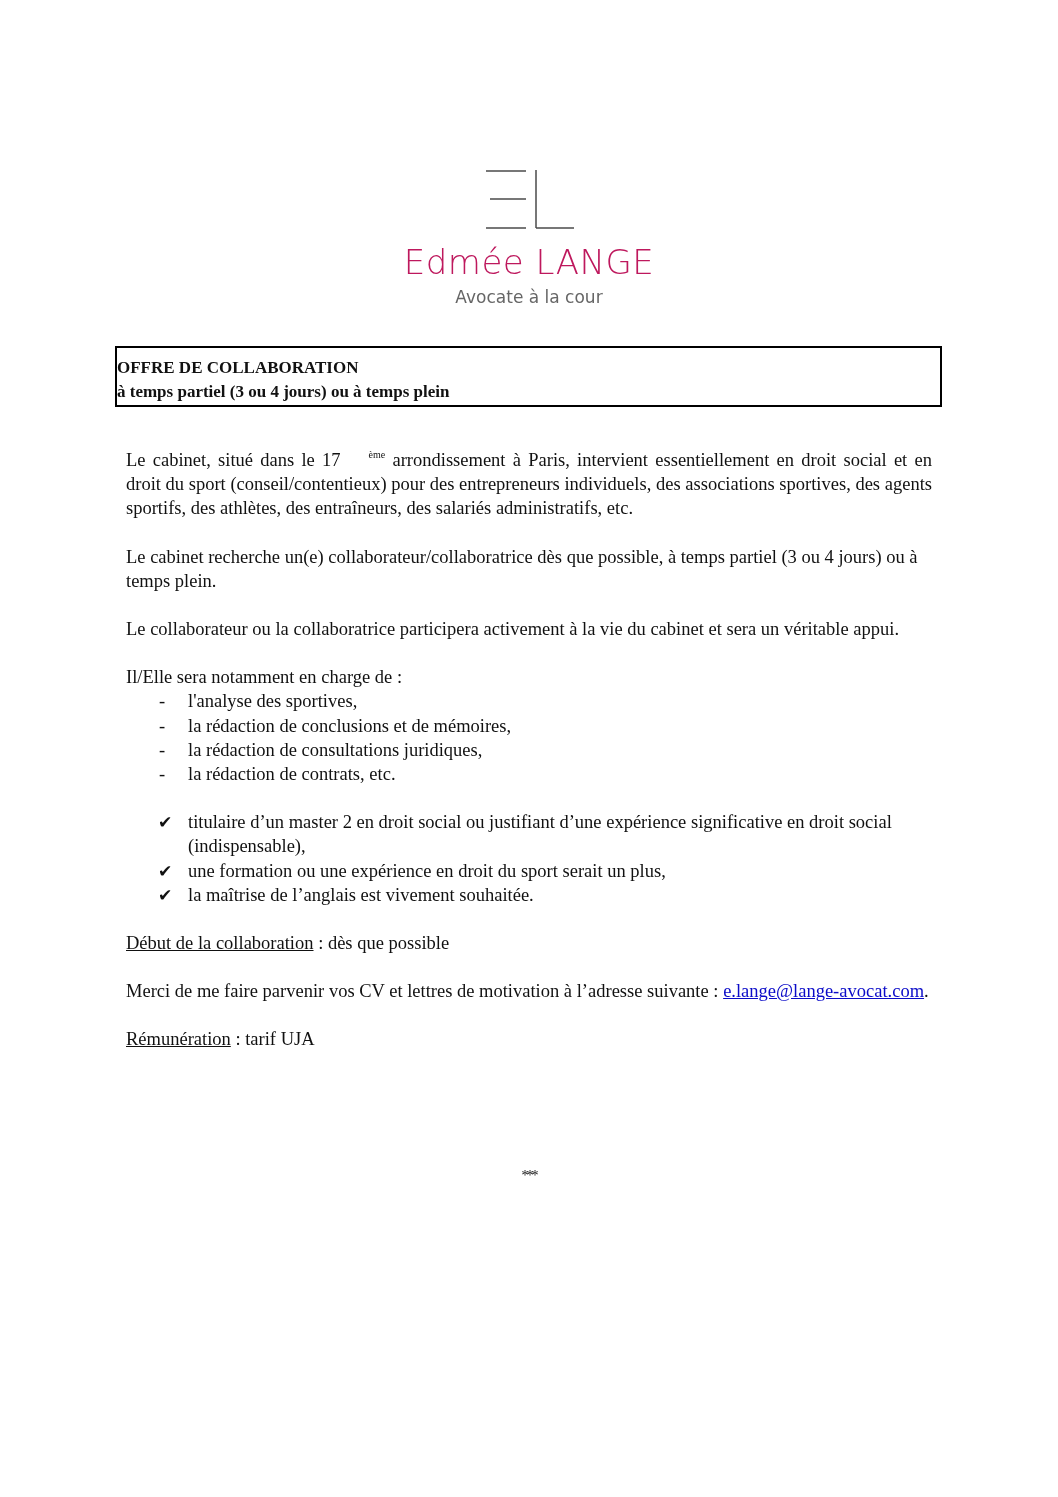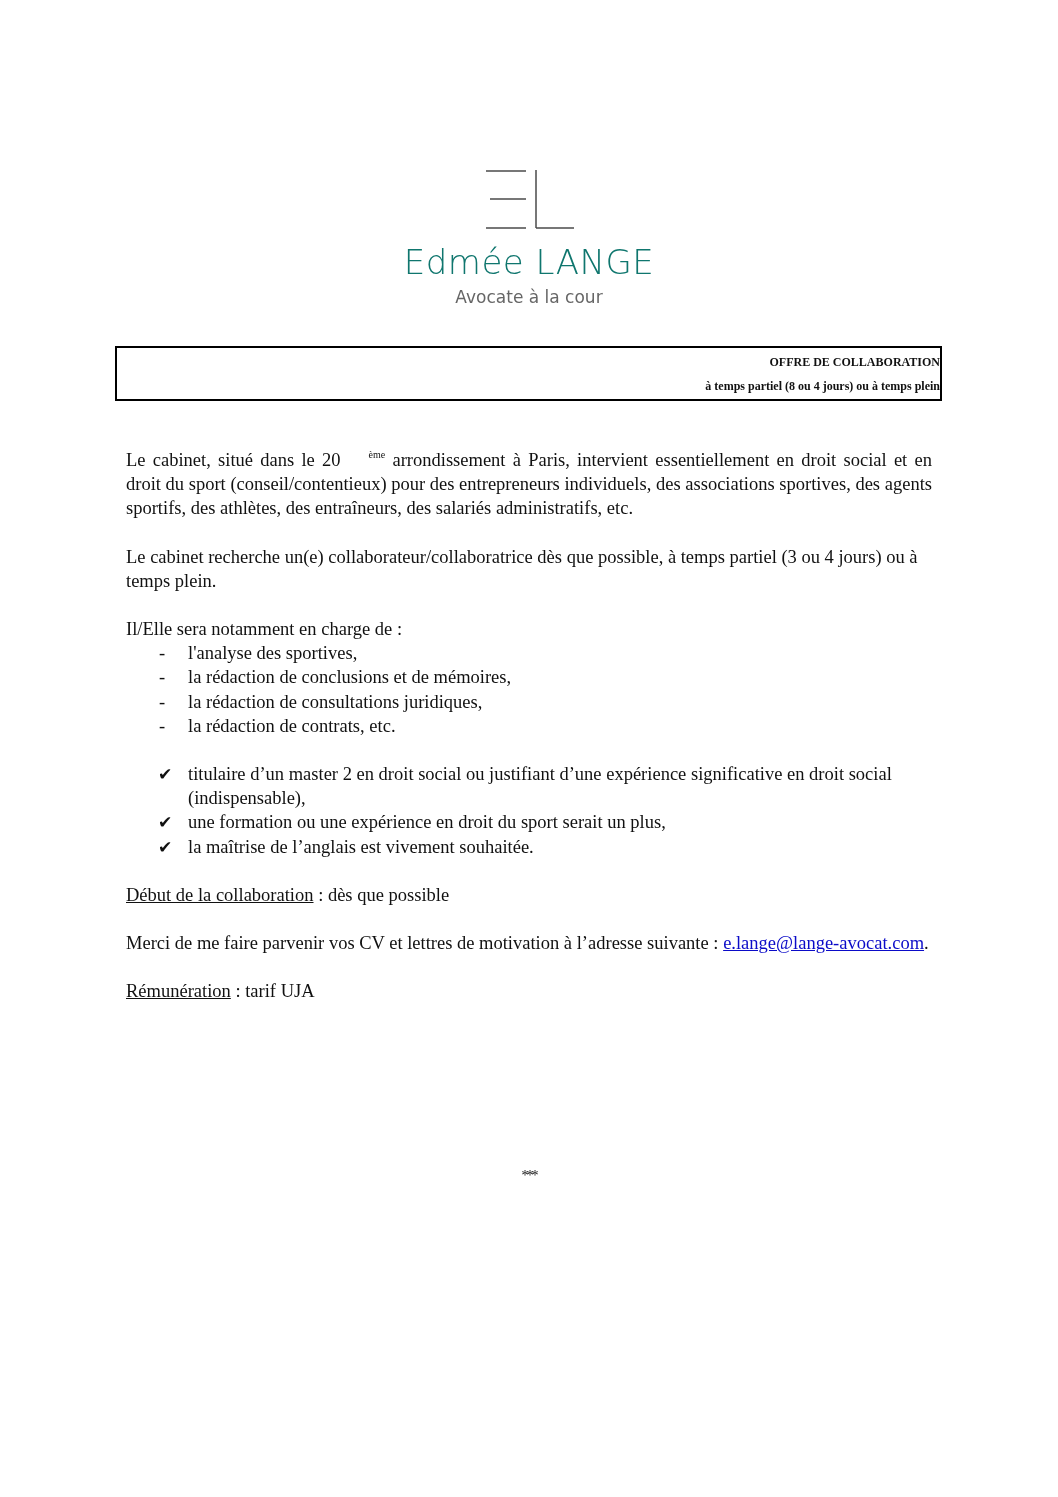--- a/index.html
+++ b/index.html
@@ -32,21 +32,21 @@
     .logo-name {
       position: absolute;
       left: 0;
       width: 1058px;
       top: 80px;
       text-align: center;
       font-family: "DejaVu Sans", sans-serif;
       font-weight: 200;
       font-size: 34px;
       letter-spacing: 0.5px;
-      color: #0f766e;
+      color: #be185d;
       line-height: 1;
       -webkit-text-stroke: 0;
     }
     .logo-tagline {
       position: absolute;
       left: 0;
       width: 1058px;
       top: 124px;
       text-align: center;
       font-family: "DejaVu Sans", sans-serif;
@@ -54,25 +54,25 @@
       color: #666666;
       line-height: 1;
     }
     .title-box {
       position: absolute;
       left: 115px;
       top: 346px;
       width: 823px;
       height: 49px;
       border: 2px solid #000000;
-      text-align: right;
+      text-align: left;
       font-weight: bold;
-      font-size: 12px;
+      font-size: 17px;
       line-height: 24px;
-      padding-top: 2px;
+      padding-top: 8px;
       box-sizing: content-box;
     }
     .content {
       position: absolute;
       left: 126px;
       top: 448px;
       width: 806px;
       font-size: 18.5px;
       line-height: 24.2px;
     }
@@ -134,28 +134,29 @@
     <line x1="2" y1="58" x2="42" y2="58" stroke="#4a4a4a" stroke-width="1.5"></line>
     <line x1="52" y1="0" x2="52" y2="58" stroke="#4a4a4a" stroke-width="1.5"></line>
     <line x1="52" y1="58" x2="90" y2="58" stroke="#4a4a4a" stroke-width="1.5"></line>
   </svg>
   <div class="logo-name">Edmée LANGE</div>
   <div class="logo-tagline">Avocate à la cour</div>
 </div>
 
 <div class="title-box">
   <div>OFFRE DE COLLABORATION</div>
-  <div>à temps partiel (8 ou 4 jours) ou à temps plein</div>
+  <div>à temps partiel (3 ou 4 jours) ou à temps plein</div>
 </div>
 
 <div class="content">
-  <p class="para"><span>Le cabinet, situé dans le 20</span><sup class="ord">ème</sup><span> arrondissement à Paris, intervient essentiellement en droit social et en droit du sport (conseil/contentieux) pour des entrepreneurs individuels, des associations sportives, des agents sportifs, des athlètes, des entraîneurs, des salariés administratifs, etc.</span></p>
+  <p class="para"><span>Le cabinet, situé dans le 17</span><sup class="ord">ème</sup><span> arrondissement à Paris, intervient essentiellement en droit social et en droit du sport (conseil/contentieux) pour des entrepreneurs individuels, des associations sportives, des agents sportifs, des athlètes, des entraîneurs, des salariés administratifs, etc.</span></p>
 
   <p class="para nojust">Le cabinet recherche un(e) collaborateur/collaboratrice dès que possible, à temps partiel (3 ou 4 jours) ou à temps plein.</p>
 
+  <p class="para nojust">Le collaborateur ou la collaboratrice participera activement à la vie du cabinet et sera un véritable appui.</p>
 
   <div>Il/Elle sera notamment en charge de :</div>
   <ul class="dash-list">
     <li><span class="bullet">-</span><span>l'analyse des sportives,</span></li>
     <li><span class="bullet">-</span><span>la rédaction de conclusions et de mémoires,</span></li>
     <li><span class="bullet">-</span><span>la rédaction de consultations juridiques,</span></li>
     <li><span class="bullet">-</span><span>la rédaction de contrats, etc.</span></li>
   </ul>
 
   <ul class="check-list">

